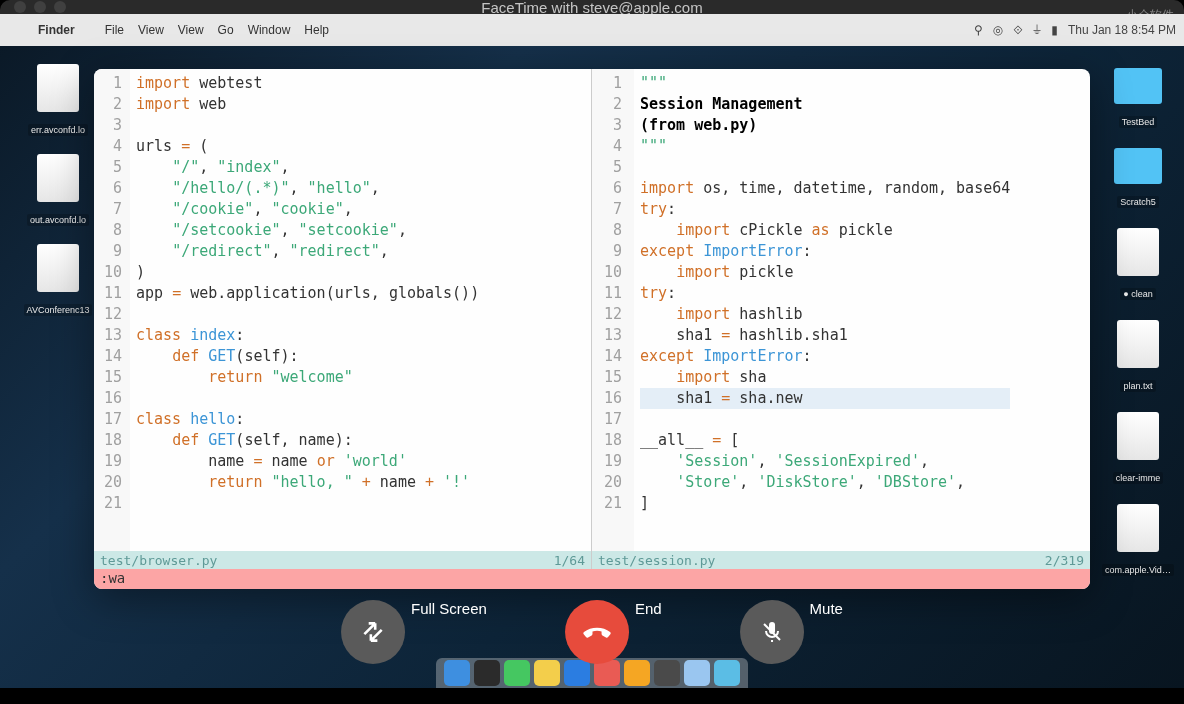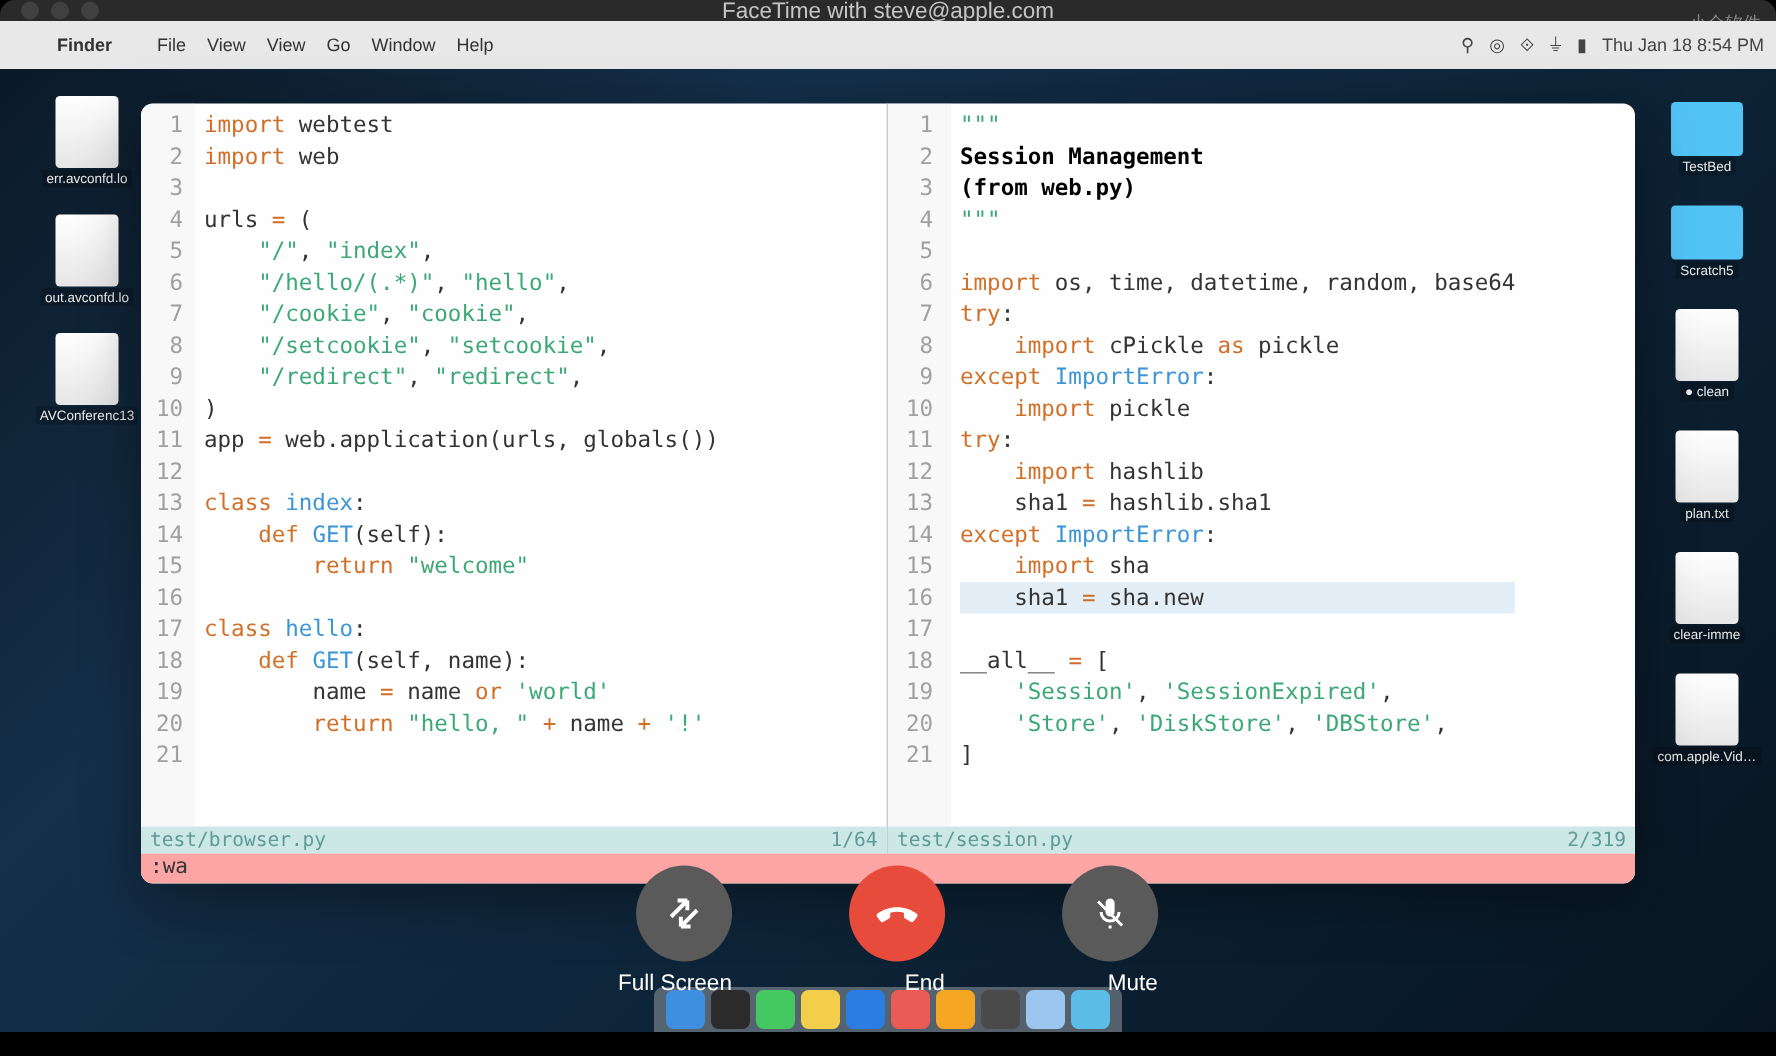--- a/index.html
+++ b/index.html
@@ -76,21 +76,21 @@
   top: 54px;
   display: flex;
   flex-direction: column;
   gap: 20px;
 }
 .desk-file {
   width: 64px;
   display: flex;
   flex-direction: column;
   align-items: center;
-  gap: 1px;
+  gap: 12px;
 }
 .desk-file .ficon {
   width: 42px;
   height: 48px;
   background: linear-gradient(#fff, #e6e6e6);
   border-radius: 3px;
 }
 .desk-file .folder {
   width: 48px;
   height: 36px;
@@ -216,22 +216,22 @@
 .facetime-controls {
   position: absolute;
   bottom: 24px;
   left: 50%;
   transform: translateX(-50%);
   display: flex;
   gap: 78px;
 }
 .ft-btn {
   display: flex;
-  flex-direction: column;
-  align-items: flex-end;
+  flex-direction: row;
+  align-items: flex-start;
   gap: 6px;
   color: #fff;
 }
 .ft-circle {
   width: 64px;
   height: 64px;
   border-radius: 50%;
   display: flex;
   align-items: center;
   justify-content: center;

